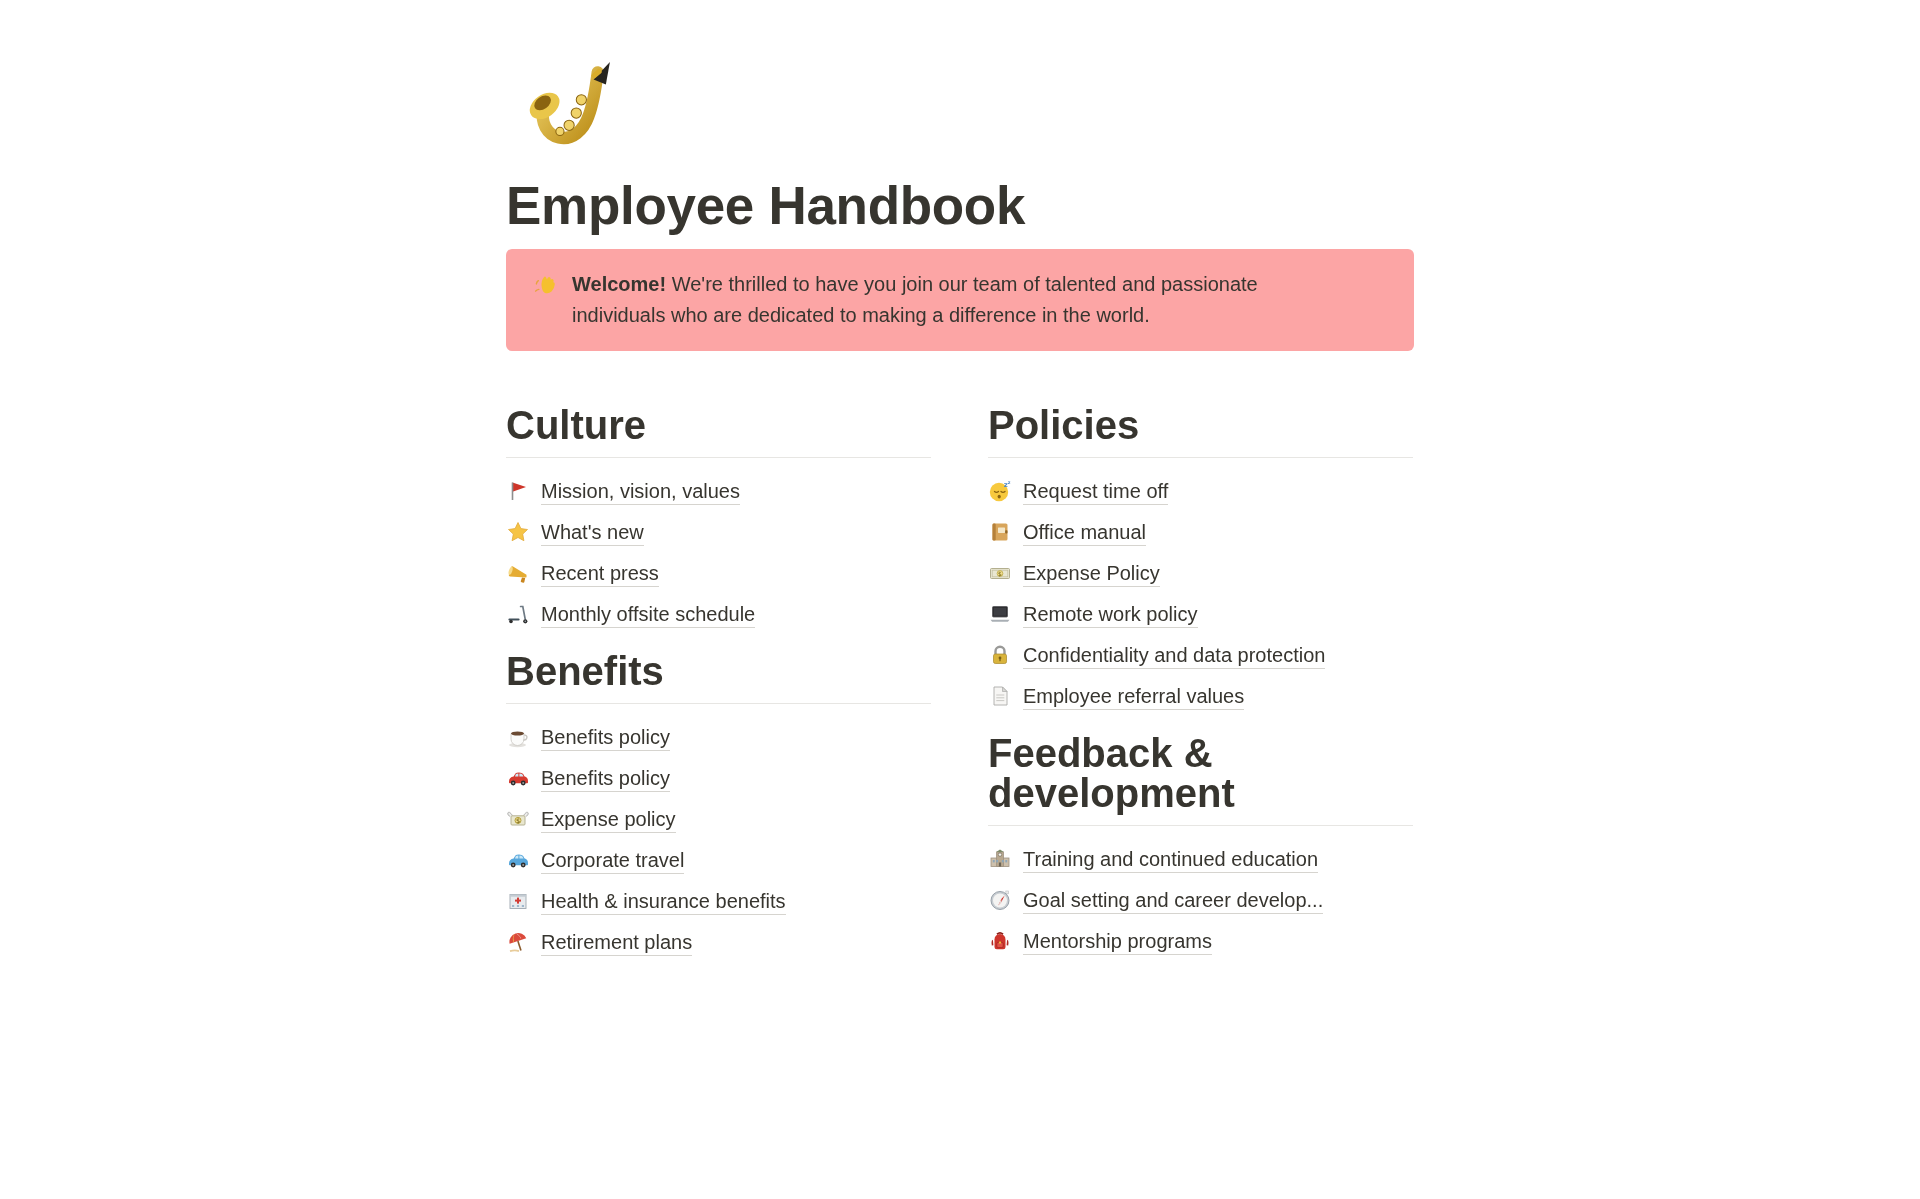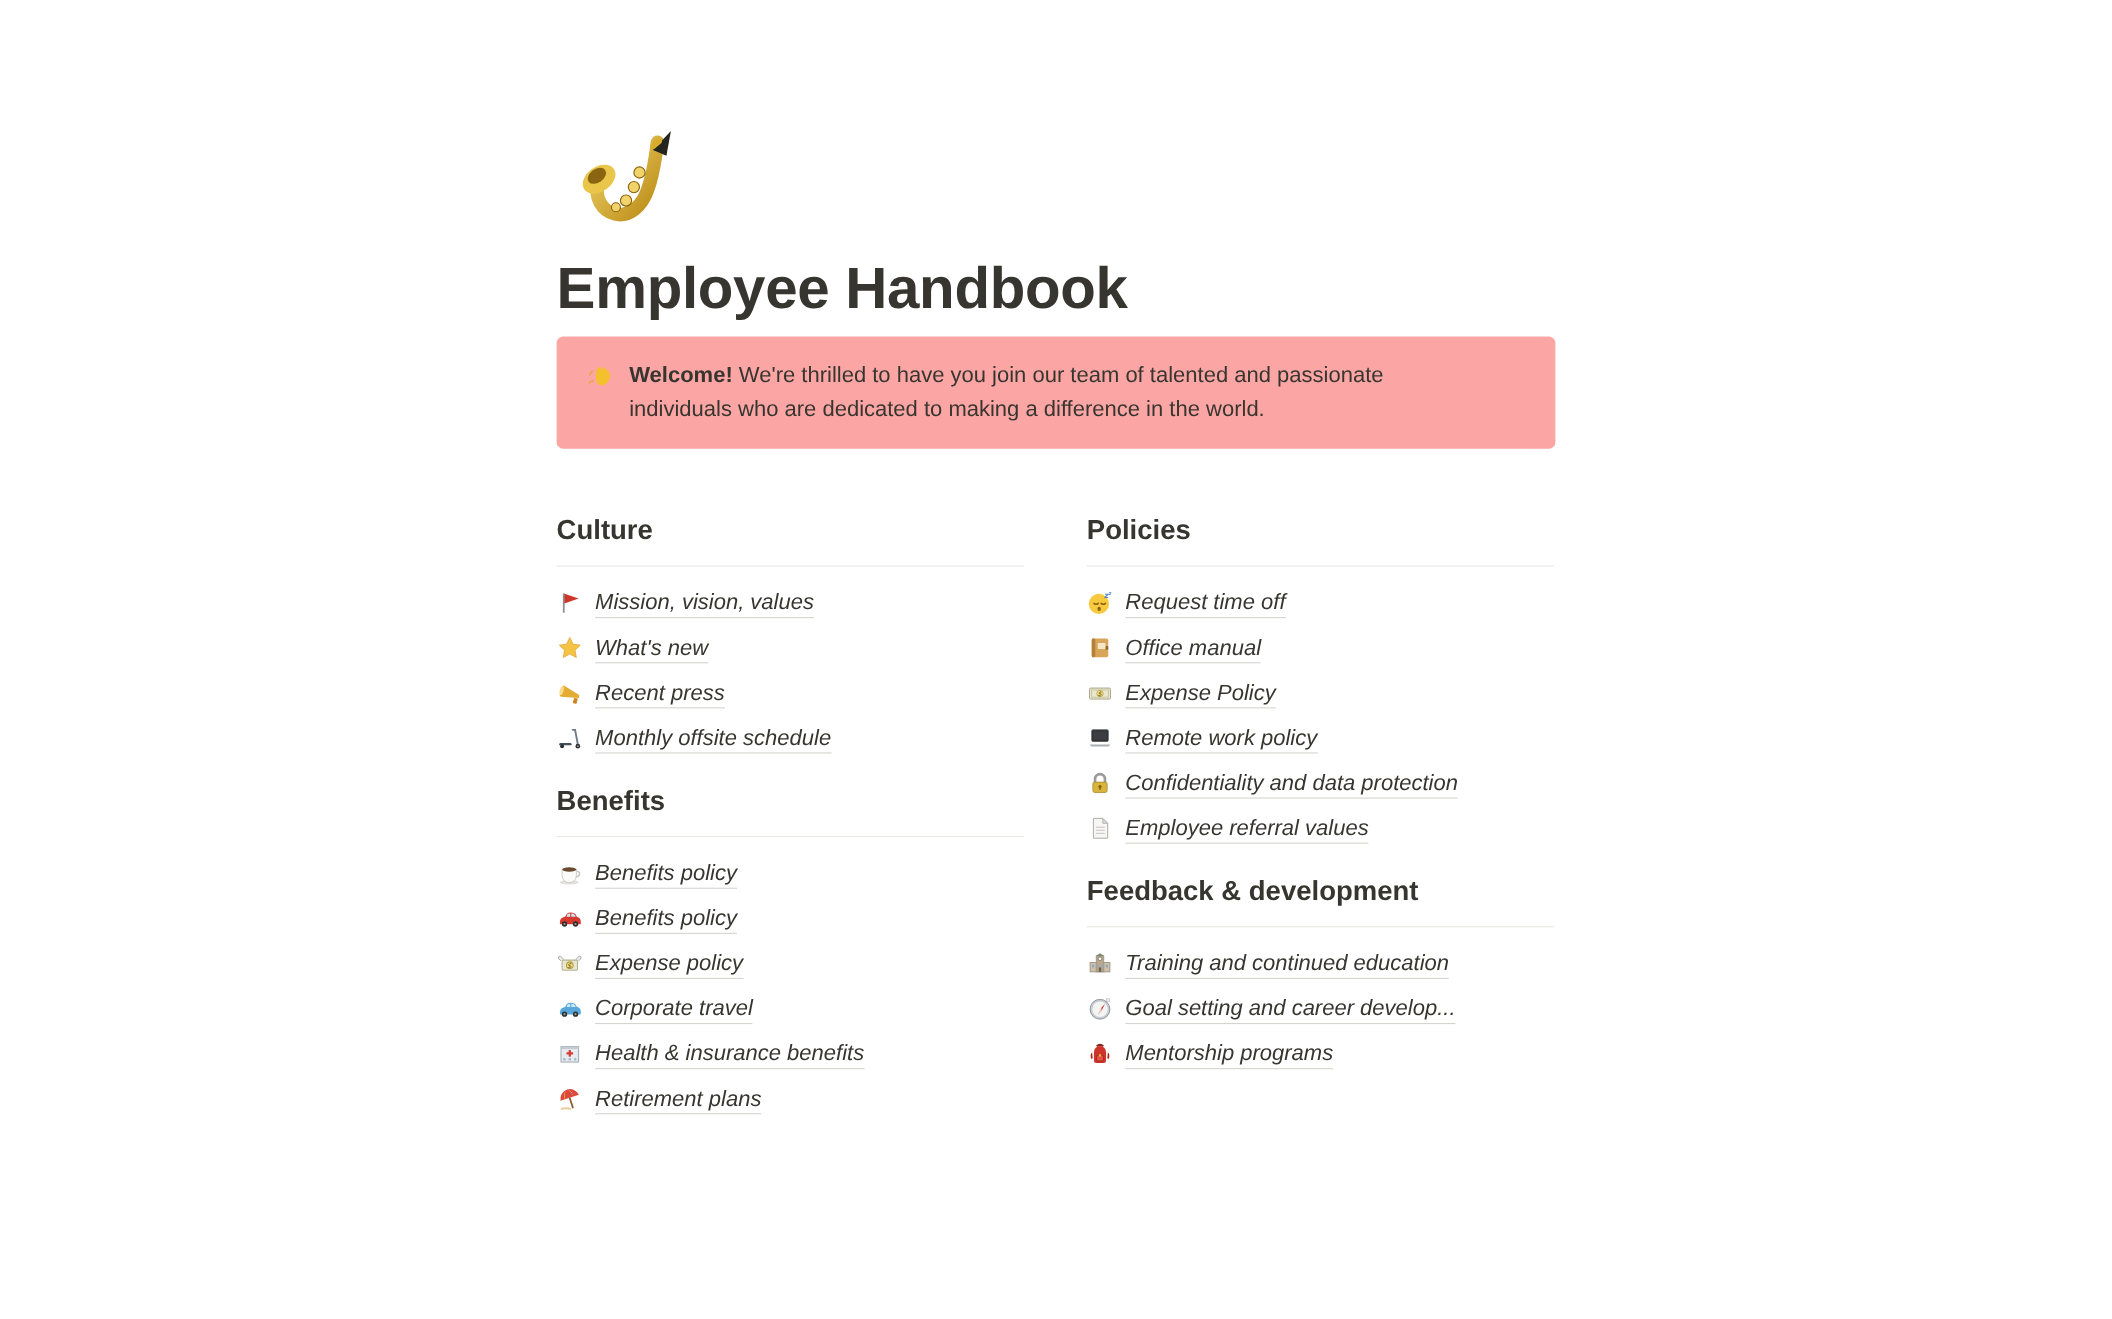--- a/index.html
+++ b/index.html
@@ -3,21 +3,21 @@
 <meta charset="utf-8">
 <style>
   * { box-sizing: border-box; margin: 0; padding: 0; }
   html, body { width: 1920px; height: 1199px; }
   body {
     background: #ffffff;
     font-family: "Liberation Sans", "DejaVu Sans", sans-serif;
     color: #37352F;
     overflow: hidden;
   }
-  .content { width: 908px; margin: 0 auto; padding-top: 115px; }
+  .content { width: 908px; margin: 0 auto; padding-top: 58px; }
 
   .page-icon { width: 102px; height: 102px; margin-left: 6px; display: block; cursor: pointer; }
   .page-icon svg { width: 100%; height: 100%; display: block; }
 
   .page-title {
     font-size: 53px; font-weight: 700; line-height: 1.15;
     margin-top: 16px; letter-spacing: -0.3px;
   }
 
   .callout {
@@ -28,24 +28,24 @@
   }
   .callout-icon { width: 26px; height: 26px; flex: none; margin-top: 3px; }
   .callout-icon svg { width: 100%; height: 100%; display: block; }
   .callout-text { max-width: 780px; }
   .callout-text b { font-weight: 700; }
 
   .columns { display: flex; gap: 57px; margin-top: 54px; }
   .column { width: 425px; flex: none; }
 
   .section-gap { margin-top: 16px; }
-  .section-heading { font-size: 25px; font-weight: 700; line-height: 40px; }
+  .section-heading { font-size: 40px; font-weight: 700; line-height: 40px; }
   .divider { height: 1px; background: #E7E6E3; margin-top: 12px; }
 
-  .link-list { list-style: none; margin-top: 13px; font-style: italic; }
+  .link-list { list-style: none; margin-top: 13px; }
   .link-row {
     display: flex; align-items: center; height: 41px; gap: 11px;
     font-size: 20px; font-weight: 500; cursor: pointer;
   }
   .link-icon { width: 24px; height: 24px; flex: none; }
   .link-icon svg { width: 100%; height: 100%; display: block; }
   .link-label { border-bottom: 1.5px solid #D6D4CF; line-height: 26px; }
 </style>
 </head>
 <body>

